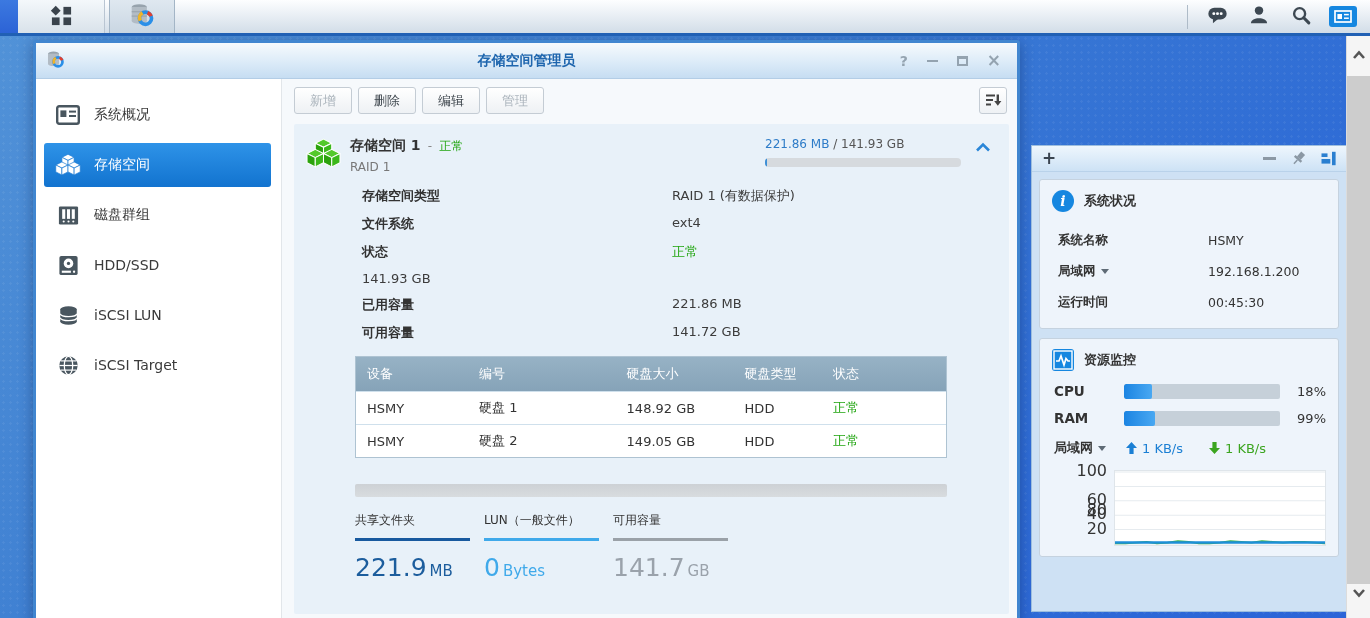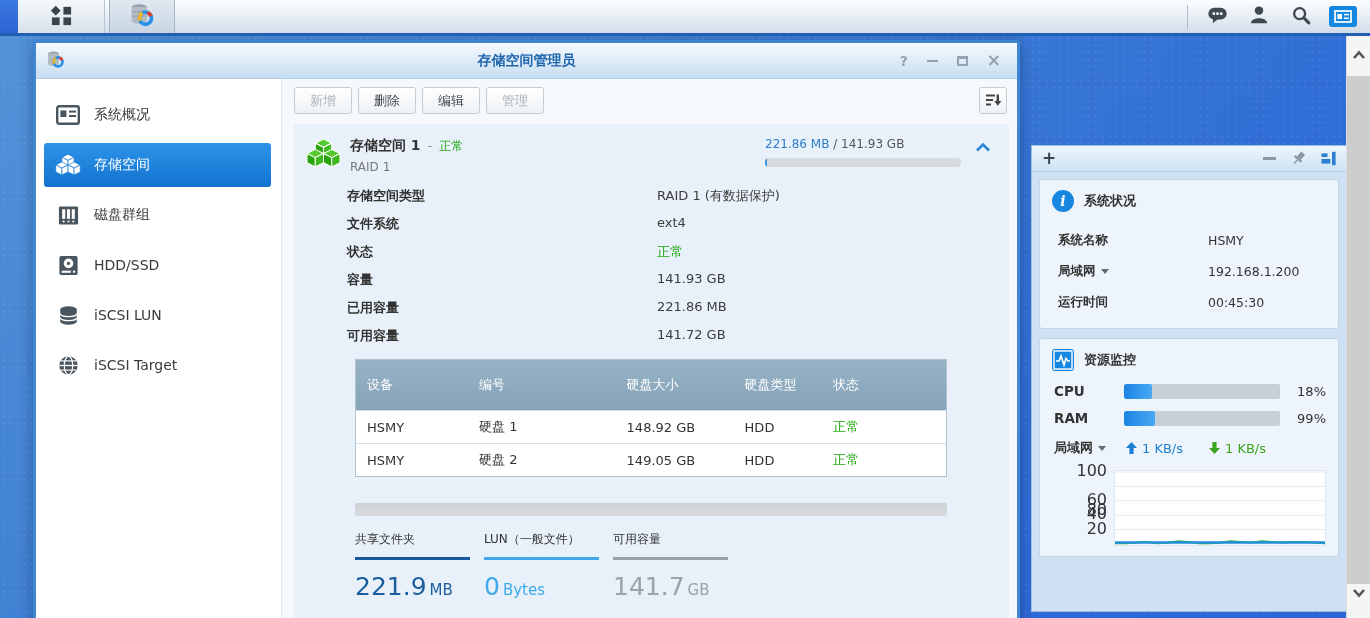--- a/index.html
+++ b/index.html
@@ -68,32 +68,32 @@
   .vol-dash{color:#888;font-size:12px;margin:0 3px;}
   .vol-status{color:#23a613;font-size:12px;}
   .vol-raid{color:#777;font-size:12px;margin-top:5px;}
   .usage-block{margin-left:auto;width:196px;padding-top:0;}
   .usage-text{font-size:12px;color:#555;}
   .usage-used{color:#2e7cc8;}
   .usage-bar{margin-top:7px;height:9px;background:#d6dade;border-radius:4px;overflow:hidden;}
   .usage-fill{height:100%;background:#3d8fd6;min-width:2px;border-radius:4px;}
   .collapse-btn{margin:4px 4px 0 14px;cursor:pointer;}
 
-  .details{margin-top:4px;}
+  .details{margin-top:4px;margin-left:15px;}
   .detail-row{display:flex;padding:5px 14px 5px 53px;font-size:13px;}
   .detail-label{width:310px;flex:0 0 310px;font-weight:bold;color:#333;}
   .detail-value{color:#3c3c3c;}
   .detail-value.green{color:#23a613;}
 
   .disk-info-title{padding-left:53px;margin-top:16px;font-weight:bold;font-size:13px;color:#333;}
 
   .disk-table-wrap{margin:9px 62px 0 61px;border:1px solid #aec3d2;background:#fff;}
   table.disk-table{width:100%;border-collapse:collapse;font-size:13px;}
   .disk-table th{background:linear-gradient(#97b2c5,#86a3b8);color:#fff;font-weight:normal;
-    text-align:left;padding:16px 11px;font-size:13px;cursor:pointer;}
+    text-align:left;padding:8px 11px;font-size:13px;cursor:pointer;}
   .disk-table td{padding:7px 11px;border-top:1px solid #cfe0ec;color:#333;background:#fff;}
   .disk-table td.green{color:#23a613;}
 
   .overall-bar{margin:26px 62px 0 61px;height:13px;border-radius:2px;
     background:linear-gradient(#cdd1d5,#d8dcdf);}
 
   .stats-row{margin:15px 62px 8px 61px;display:flex;gap:14px;}
   .stat-block{width:115px;flex:0 0 115px;}
   .stat-label{font-size:12px;color:#333;white-space:nowrap;}
   .stat-rule{height:3px;margin-top:9px;}
@@ -411,21 +411,20 @@
           </div>
           <div class="detail-row">
             <span class="detail-label">文件系统</span>
             <span class="detail-value">ext4</span>
           </div>
           <div class="detail-row">
             <span class="detail-label">状态</span>
             <span class="detail-value green">正常</span>
           </div>
           <div class="detail-row">
-            <span class="detail-label">容量</span>
             <span class="detail-value">141.93 GB</span>
           </div>
           <div class="detail-row">
             <span class="detail-label">已用容量</span>
             <span class="detail-value">221.86 MB</span>
           </div>
           <div class="detail-row">
             <span class="detail-label">可用容量</span>
             <span class="detail-value">141.72 GB</span>
           </div>

